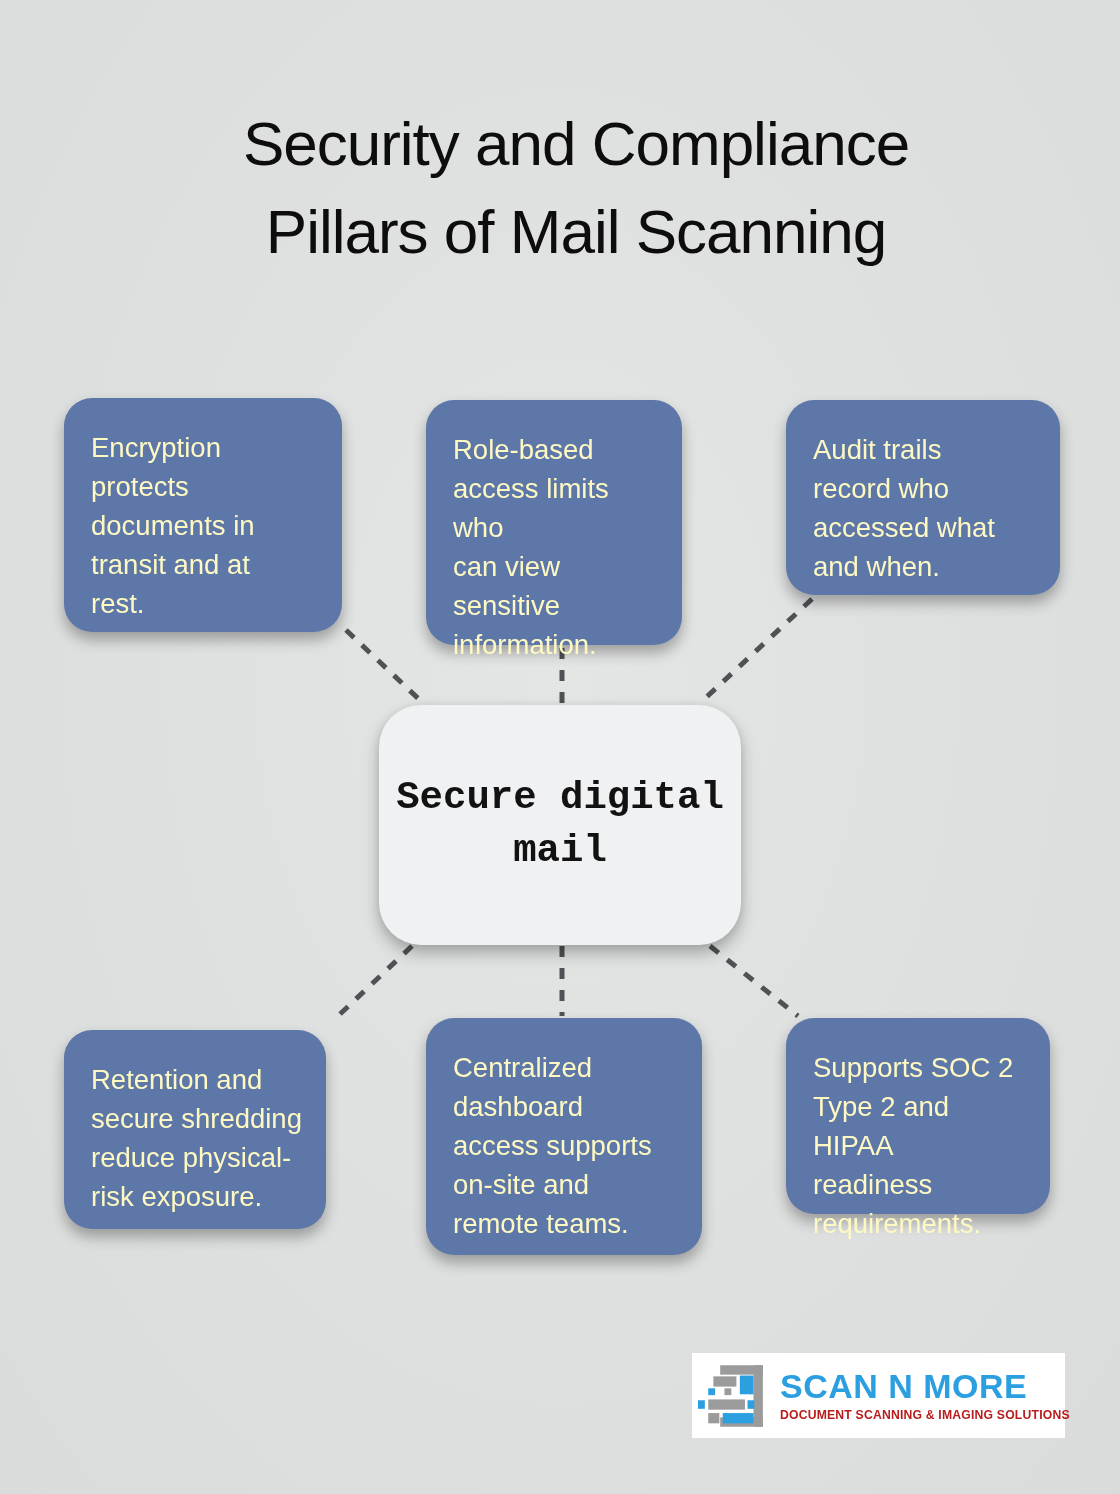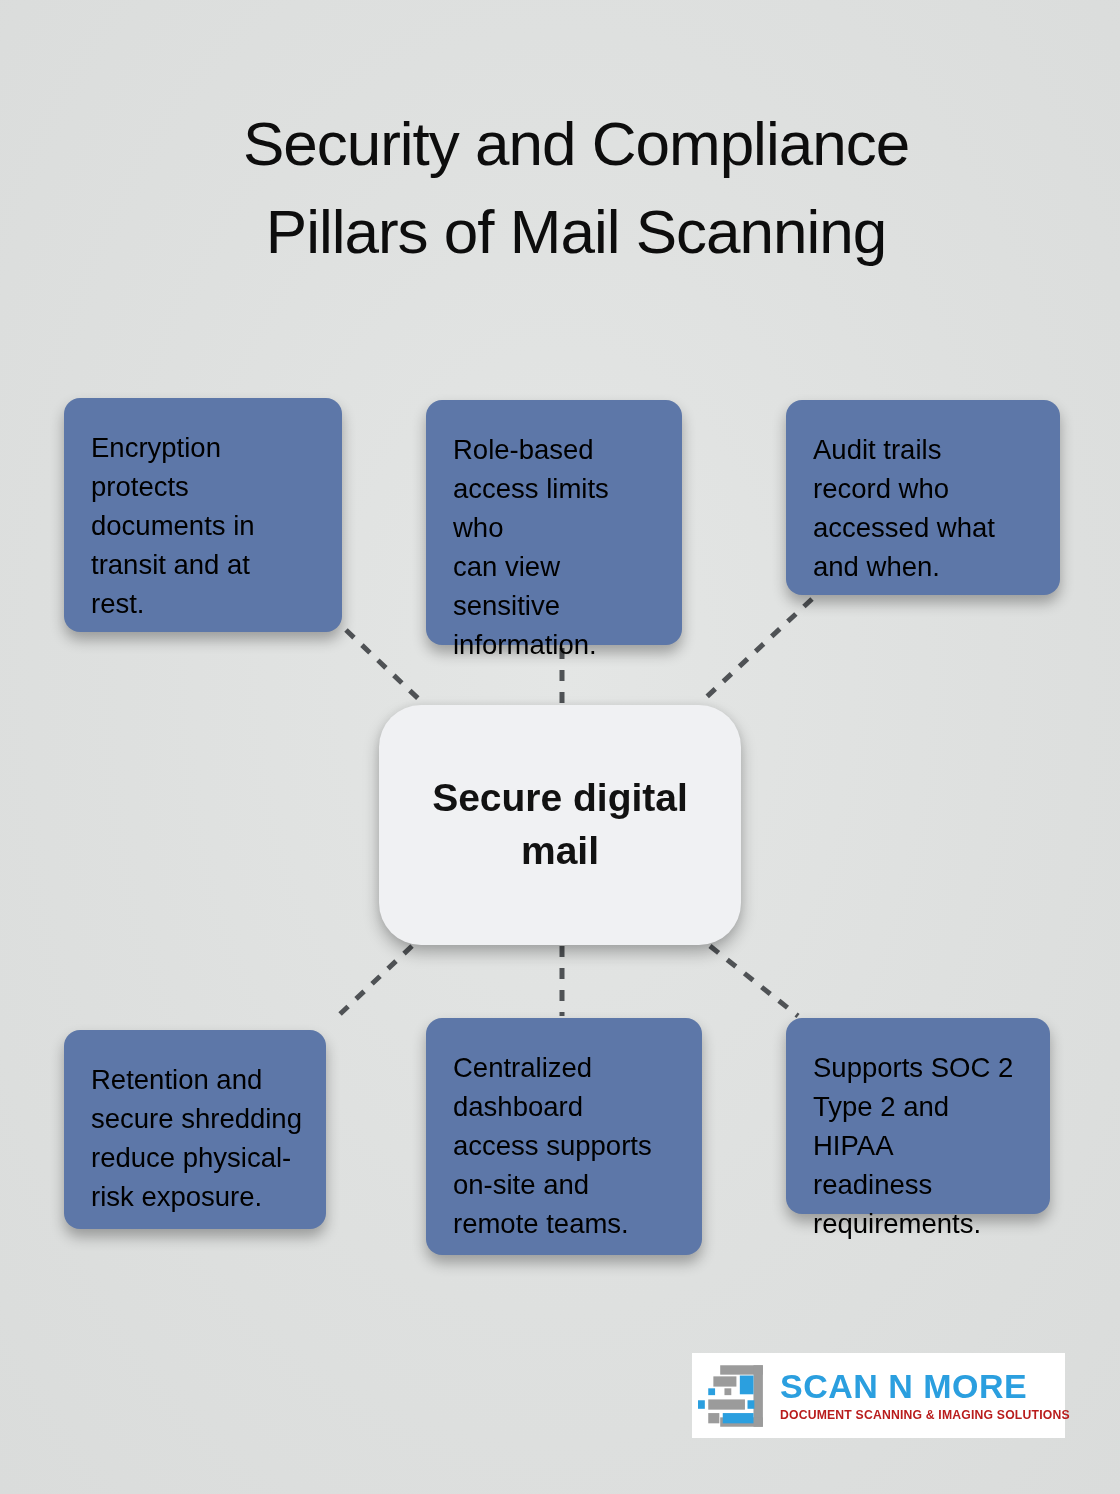--- a/index.html
+++ b/index.html
@@ -34,23 +34,23 @@
     pointer-events: none;
   }
   .connectors line {
     stroke: #4f5255;
     stroke-width: 5;
     stroke-dasharray: 11 11;
   }
   .node {
     position: absolute;
     background: #5d77a8;
-    border-radius: 16px;
+    border-radius: 28px;
     box-shadow: 0 8px 14px rgba(0,0,0,0.30);
-    color: #000000;
+    color: #fef9c3;
     font-size: 27.5px;
     line-height: 39px;
     padding: 30px 22px 12px 27px;
     white-space: pre-line;
   }
   .node-1 { left: 64px;  top: 398px;  width: 278px; height: 234px; }
   .node-2 { left: 426px; top: 400px;  width: 256px; height: 245px; }
   .node-3 { left: 786px; top: 400px;  width: 274px; height: 195px; }
   .node-4 { left: 64px;  top: 1017px; width: 262px; height: 199px; margin-top: 13px; }
   .node-5 { left: 426px; top: 1018px; width: 276px; height: 237px; }
@@ -64,20 +64,21 @@
     box-shadow: 0 8px 16px rgba(0,0,0,0.28), 0 0 8px rgba(0,0,0,0.06);
     display: flex;
     align-items: center;
     justify-content: center;
     text-align: center;
     font-size: 39px;
     font-weight: bold;
     color: #121212;
     line-height: 1.35;
     white-space: pre-line;
+    font-family: Liberation Mono, monospace;
   }
   .logo {
     position: absolute;
     left: 692px; top: 1353px;
     width: 373px; height: 85px;
     background: #ffffff;
     display: flex;
     align-items: center;
     padding: 7px 8px 7px 6px;
   }

